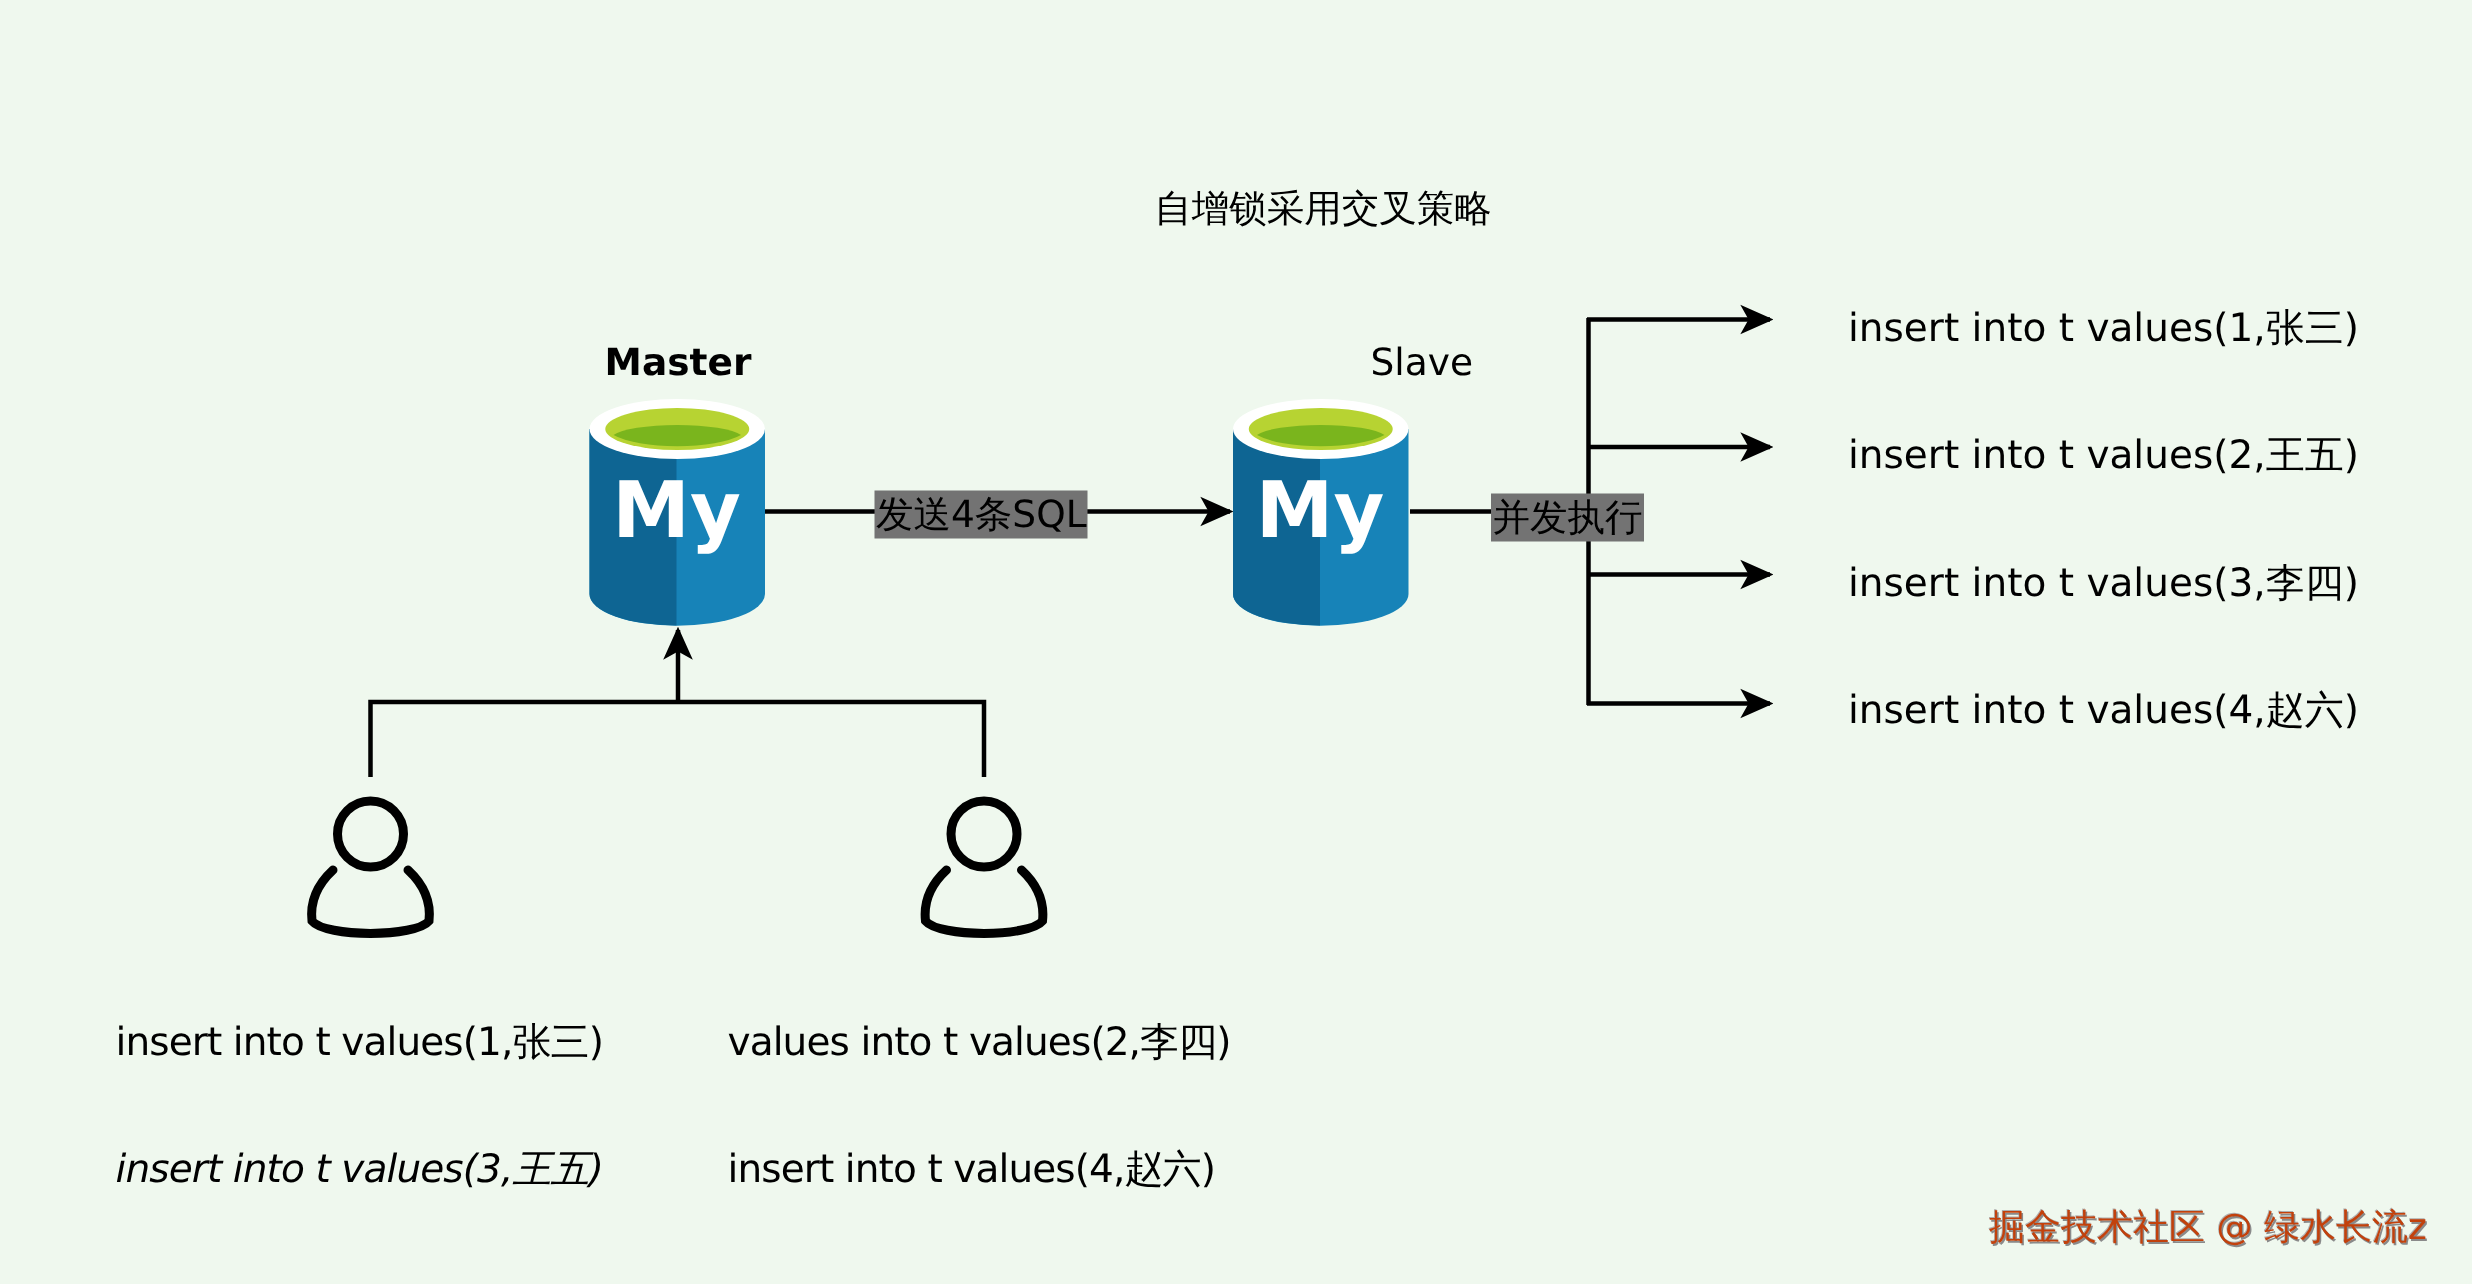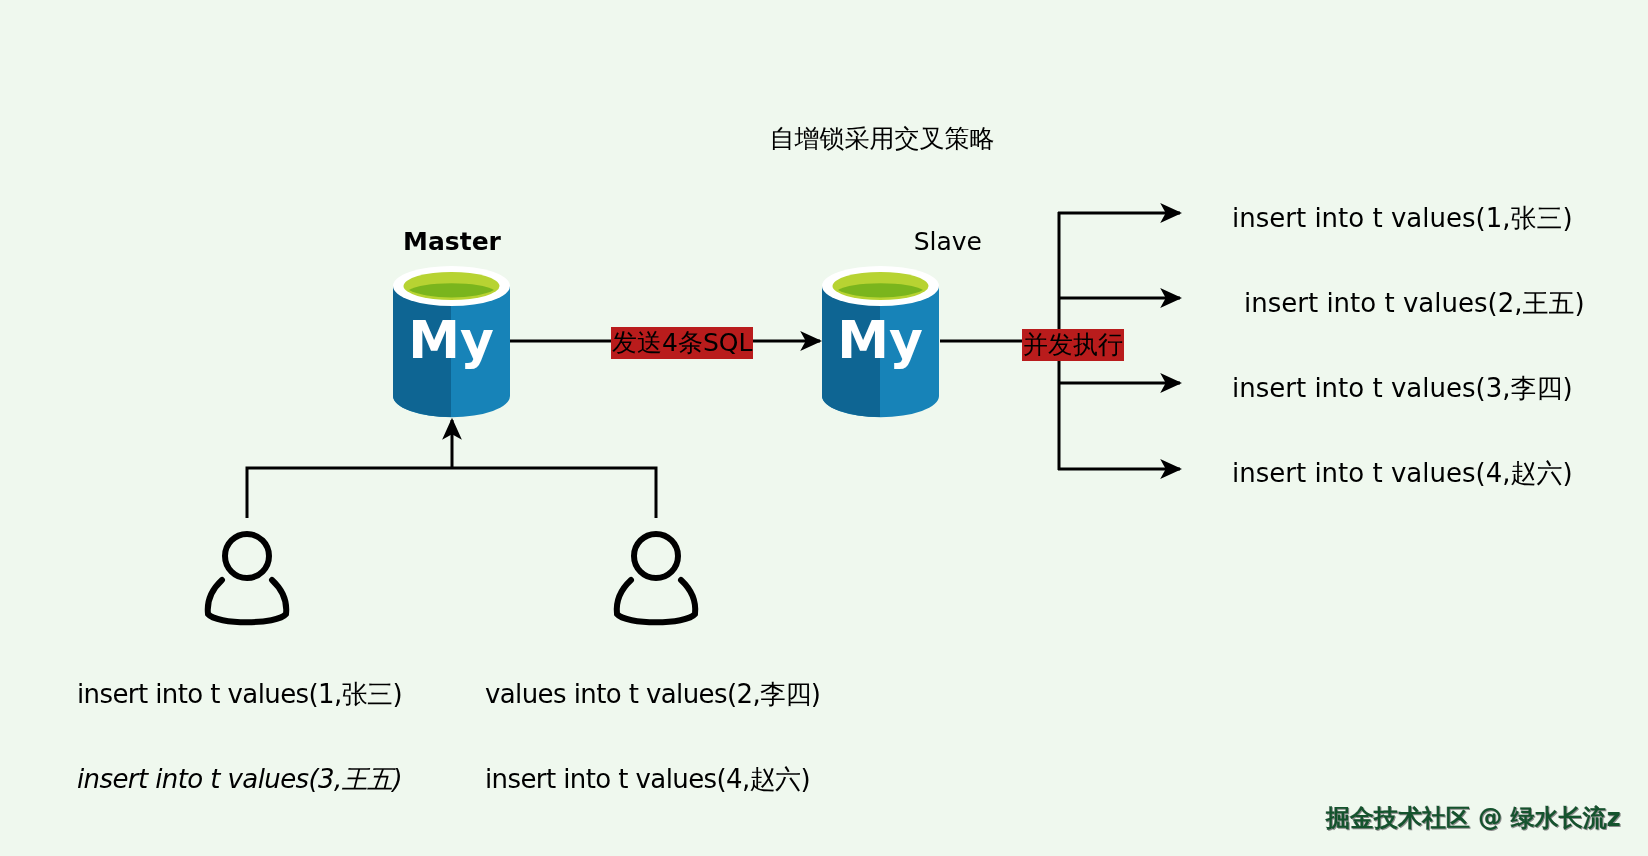--- a/index.html
+++ b/index.html
@@ -7,27 +7,26 @@
     width: 1648px; height: 856px; overflow: hidden;
     background: #eff8ee;
     position: relative;
     font-family: "DejaVu Sans", "Liberation Sans", sans-serif;
     color: #000;
   }
   .abs { position: absolute; white-space: nowrap; }
   #diagram { position: absolute; left: 0; top: 0; }
   .title { left: 0; width: 1764px; text-align: center; top: 122px; font-size: 25px; }
   .node-label { font-size: 25px; text-align: center; width: 200px; }
-  .edge-label { font-size: 25px; background: #b91c1c; padding: 0 1px; line-height: 32px; margin-left: 28px; }
+  .edge-label { font-size: 25px; background: #737373; padding: 0 1px; line-height: 32px; }
   .sql { font-size: 26px; }
   .sql-bottom { font-size: 26px; letter-spacing: -0.6px; }
   .watermark {
-    font-size: 24px; color: #14532d;
+    font-size: 24px; color: #c2410c;
     text-shadow: 1px 1px 0 #8a8a8a, -0.5px -0.5px 0 #b0b0b0;
-    font-weight: bold;
   }
 </style>
 </head>
 <body>
 
 <svg id="diagram" width="1648" height="856" viewBox="0 0 1648 856">
   <defs>
     <marker id="arrow" viewBox="0 0 20 20" refX="18" refY="10" markerWidth="9" markerHeight="9" orient="auto" markerUnits="userSpaceOnUse">
       <path d="M0,0 L20,10 L0,20 L5,10 Z" fill="#000"></path>
     </marker>
@@ -78,21 +77,21 @@
 
 <div class="abs title" style="left:0; width:1764px;">自增锁采用交叉策略</div>
 
 <div class="abs node-label" style="left:352px; top:227px;font-weight:bold;">Master</div>
 <div class="abs node-label" style="left:782px; top:227px;text-align:right;">Slave</div>
 
 <div class="abs edge-label" style="left:583px; top:327px;">发送4条SQL</div>
 <div class="abs edge-label" style="left:994px; top:329px;">并发执行</div>
 
 <div class="abs sql" style="left:1232px; top:201px;">insert into t values(1,张三)</div>
-<div class="abs sql" style="left:1232px; top:286px;margin-left:12px;">insert into t values(2,王五)</div>
+<div class="abs sql" style="left:1232px; top:286px;">insert into t values(2,王五)</div>
 <div class="abs sql" style="left:1232px; top:371px;">insert into t values(3,李四)</div>
 <div class="abs sql" style="left:1232px; top:456px;">insert into t values(4,赵六)</div>
 
 <div class="abs sql-bottom" style="left:77px; top:677px;">insert into t values(1,张三)</div>
 <div class="abs sql-bottom" style="left:77px; top:762px;font-style:italic;">insert into t values(3,王五)</div>
 <div class="abs sql-bottom" style="left:485px; top:677px;">values into t values(2,李四)</div>
 <div class="abs sql-bottom" style="left:485px; top:762px;">insert into t values(4,赵六)</div>
 
 <div class="abs watermark" style="left:1326px; top:802px;">掘金技术社区 @ 绿水长流z</div>
 

